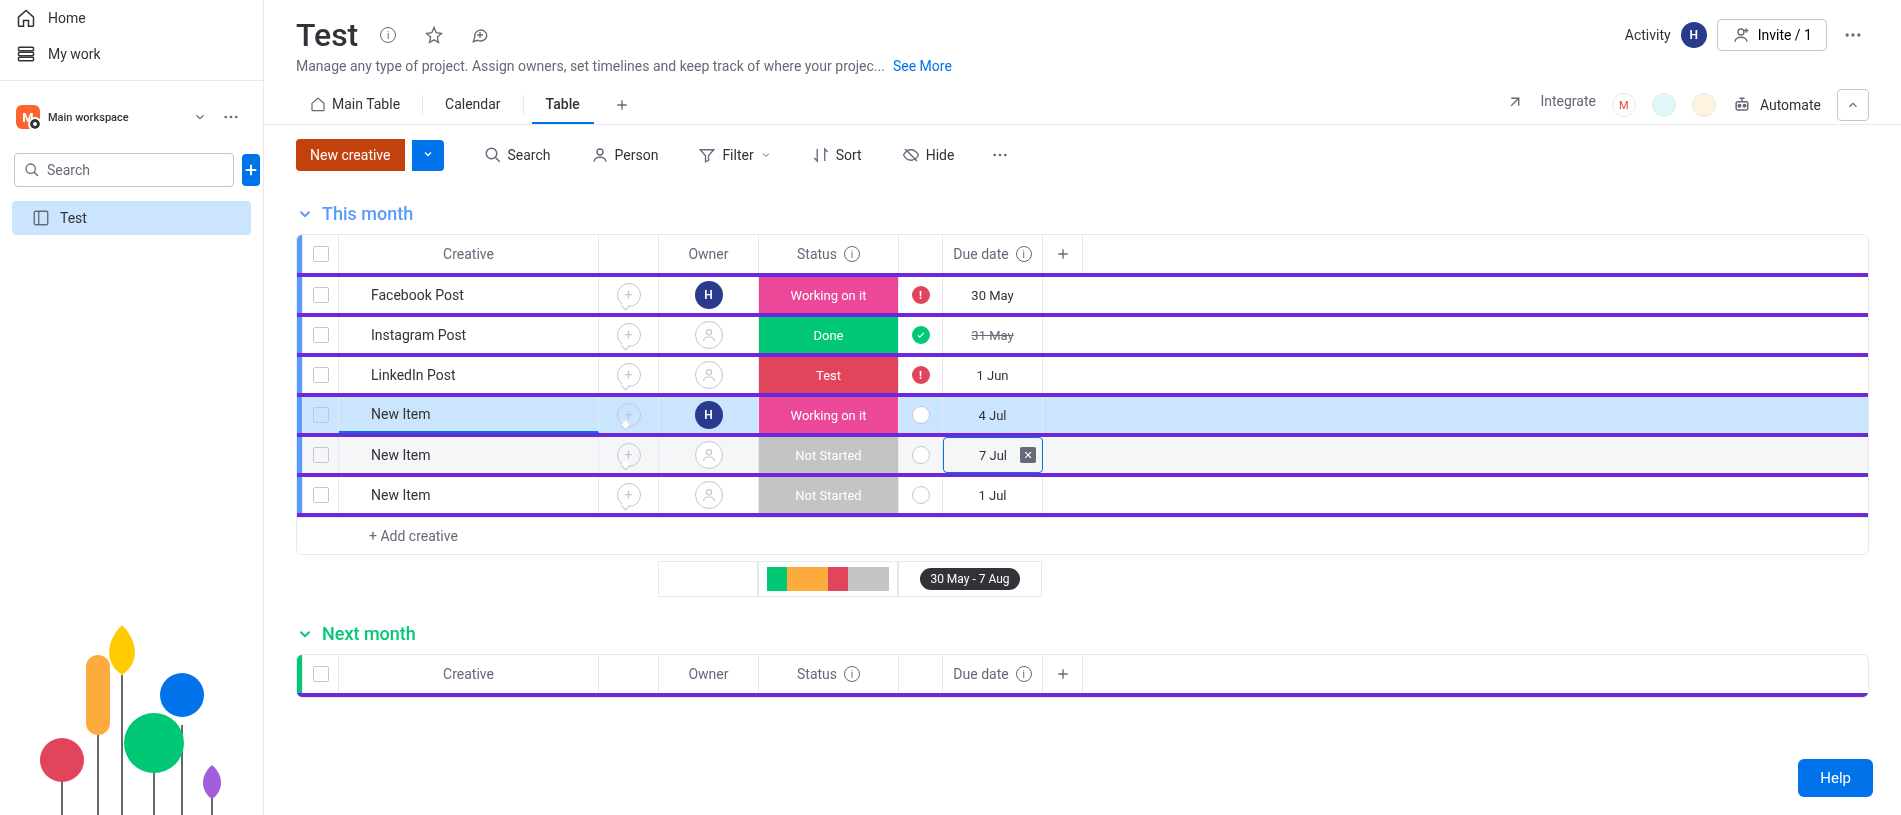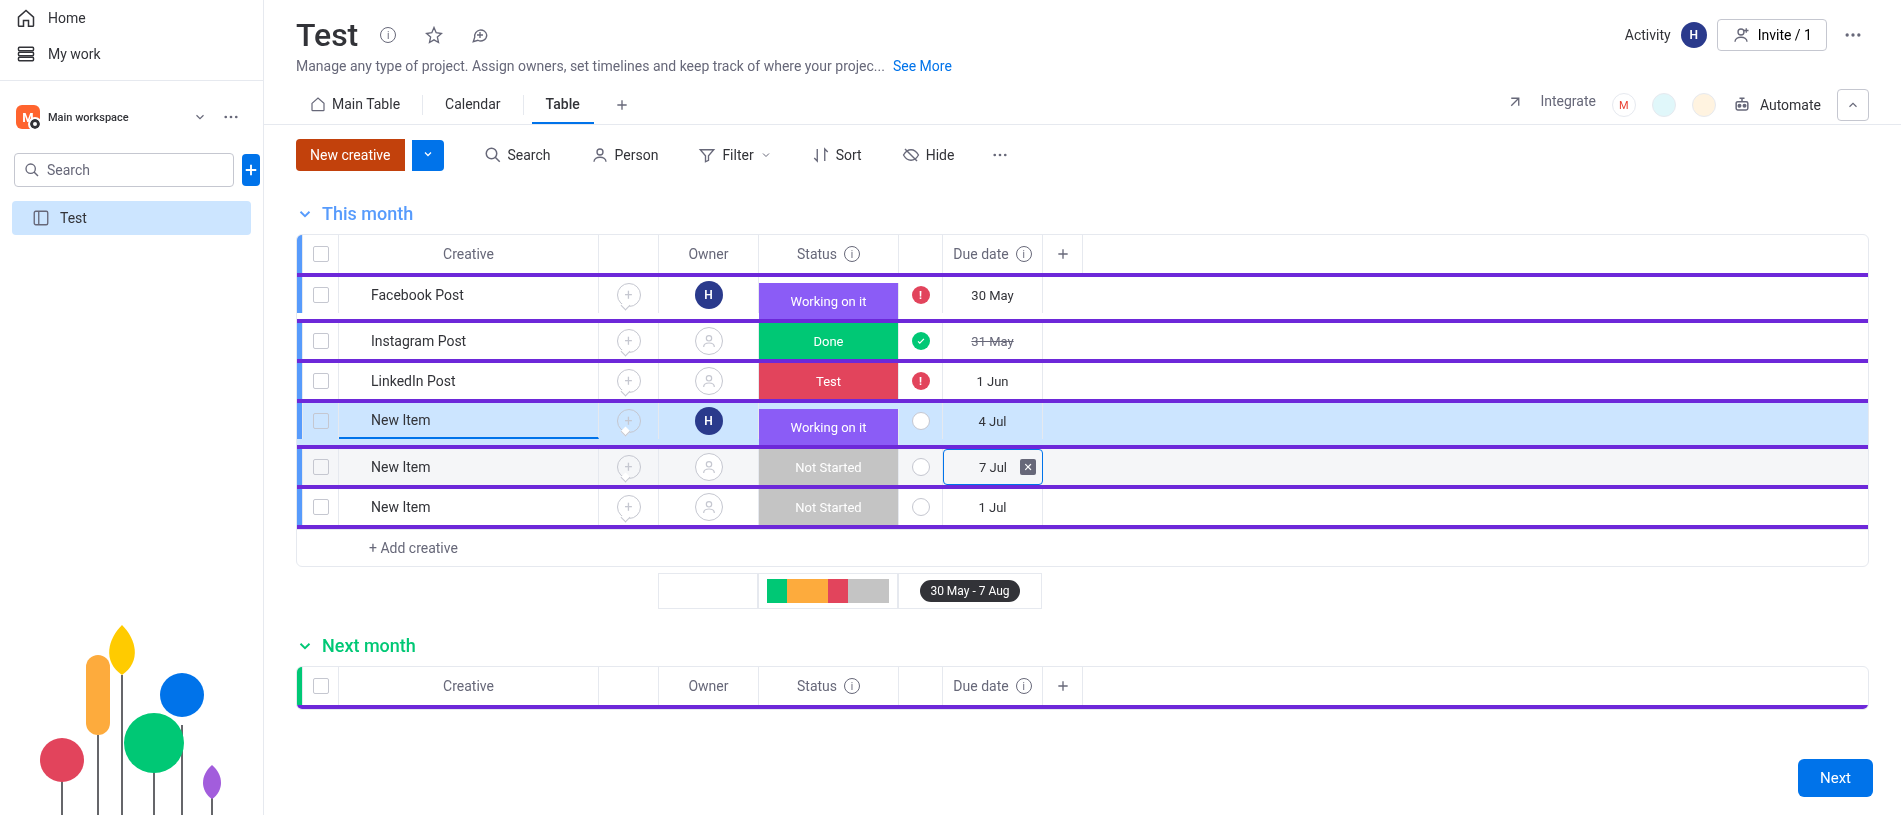--- a/index.html
+++ b/index.html
@@ -53,21 +53,21 @@
 .cell.updates { width: 60px; }
 .cell.owner { width: 100px; }
 .cell.status { width: 140px; color: #fff; font-size: 13px; }
 .cell.dateind { width: 44px; }
 .cell.date { width: 100px; font-size: 13px; }
 .cell.rest { flex: 1; border-right: none; }
 .cell.add { width: 40px; }
 .thead .cell { height: 38px; color: #676879; font-size: 14px; }
 .trow .cell { height: 36px; }
 .thead .cell.name { justify-content: center; padding-left: 0; }
-.status.working { background: #8b5cf6; margin-top: 6px; }
+.status.working { background: #ec4899; }
 .status.done { background: #00c875; }
 .status.stuck { background: #e2445c; }
 .status.notstarted { background: #c4c4c4; }
 .trow.selected { background: #cce5ff; }
 .trow.selected .cell.name { border-bottom: 2px solid #0073ea; margin-bottom: -1px; }
 .trow.hovered { background: #f5f6f8; }
 .trow.hovered .cell.date { border: 1px solid #0073ea; border-radius: 4px; }
 .chk-box { width: 16px; height: 16px; border: 1px solid #c5c7d0; border-radius: 2px; }
 .update-bubble { width: 24px; height: 24px; border: 1.5px solid #c5c7d0; border-radius: 50%; position: relative; display: flex; align-items: center; justify-content: center; }
 .update-bubble::after { content: '+'; font-size: 14px; color: #c5c7d0; }
@@ -509,13 +509,13 @@
               </svg>
             </div>
     <div class="cell rest"></div>
           </div>
         </div>
       </div>
     </div>
 
 </div>
 
-<button class="help-btn">Next</button>
+<button class="help-btn">Help</button>
 
 </body></html>

